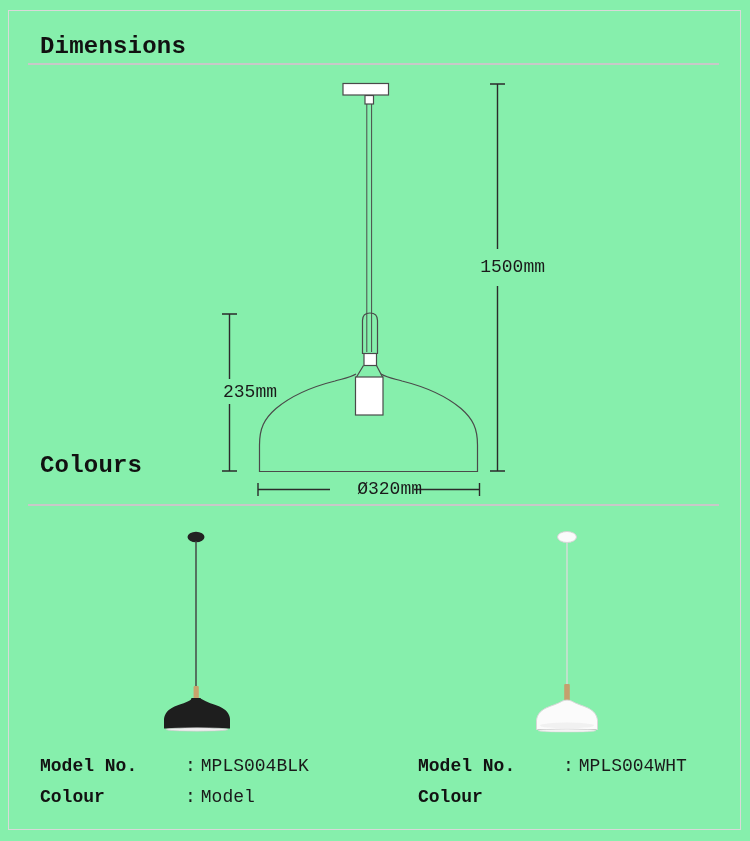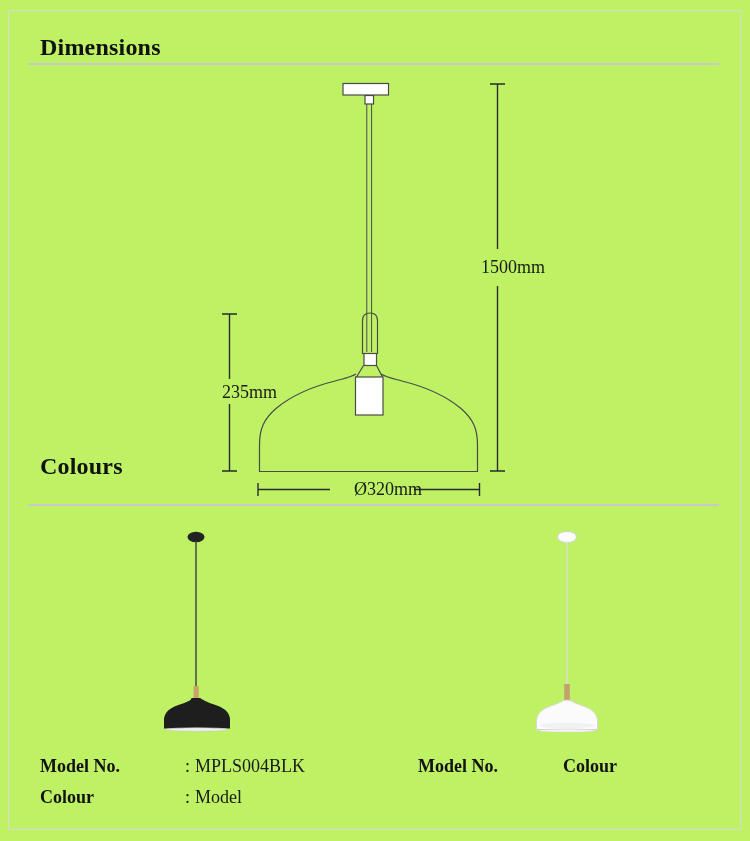--- a/index.html
+++ b/index.html
@@ -1,18 +1,18 @@
 <!DOCTYPE html>
 <html><head>
 <meta charset="utf-8">
 <style>
   html,body{margin:0;padding:0;background:#ffffff;}
   .canvas{
-    position:relative;width:750px;height:841px;background:#bef264;overflow:hidden;
-    font-family:Liberation Serif, serif;color:#161616;
+    position:relative;width:750px;height:841px;background:#86efac;overflow:hidden;
+    font-family:Liberation Mono, monospace;color:#161616;
   }
   .frame{
     position:absolute;left:8px;top:10px;width:733px;height:820px;
     border:1px solid #d9d9d9;box-sizing:border-box;
   }
   .section-title{
     position:absolute;left:40px;font-size:24px;font-weight:bold;
     line-height:24px;color:#111111;letter-spacing:.2px;
   }
   .title-dimensions{top:35px;}
@@ -128,16 +128,17 @@
 
   <div class="spec spec-left">
     <div class="spec-label">Model No.</div>
     <div class="spec-value"><span class="colon">:</span><span>MPLS004BLK</span></div>
     <div class="spec-label">Colour</div>
     <div class="spec-value"><span class="colon">:</span><span>Model</span></div>
   </div>
 
   <div class="spec spec-right">
     <div class="spec-label">Model No.</div>
+    <div class="spec-value"><span class="colon">:</span><span>MPLS004WHT</span></div>
     <div class="spec-label">Colour</div>
   </div>
 
 </div>
 
 </body></html>

